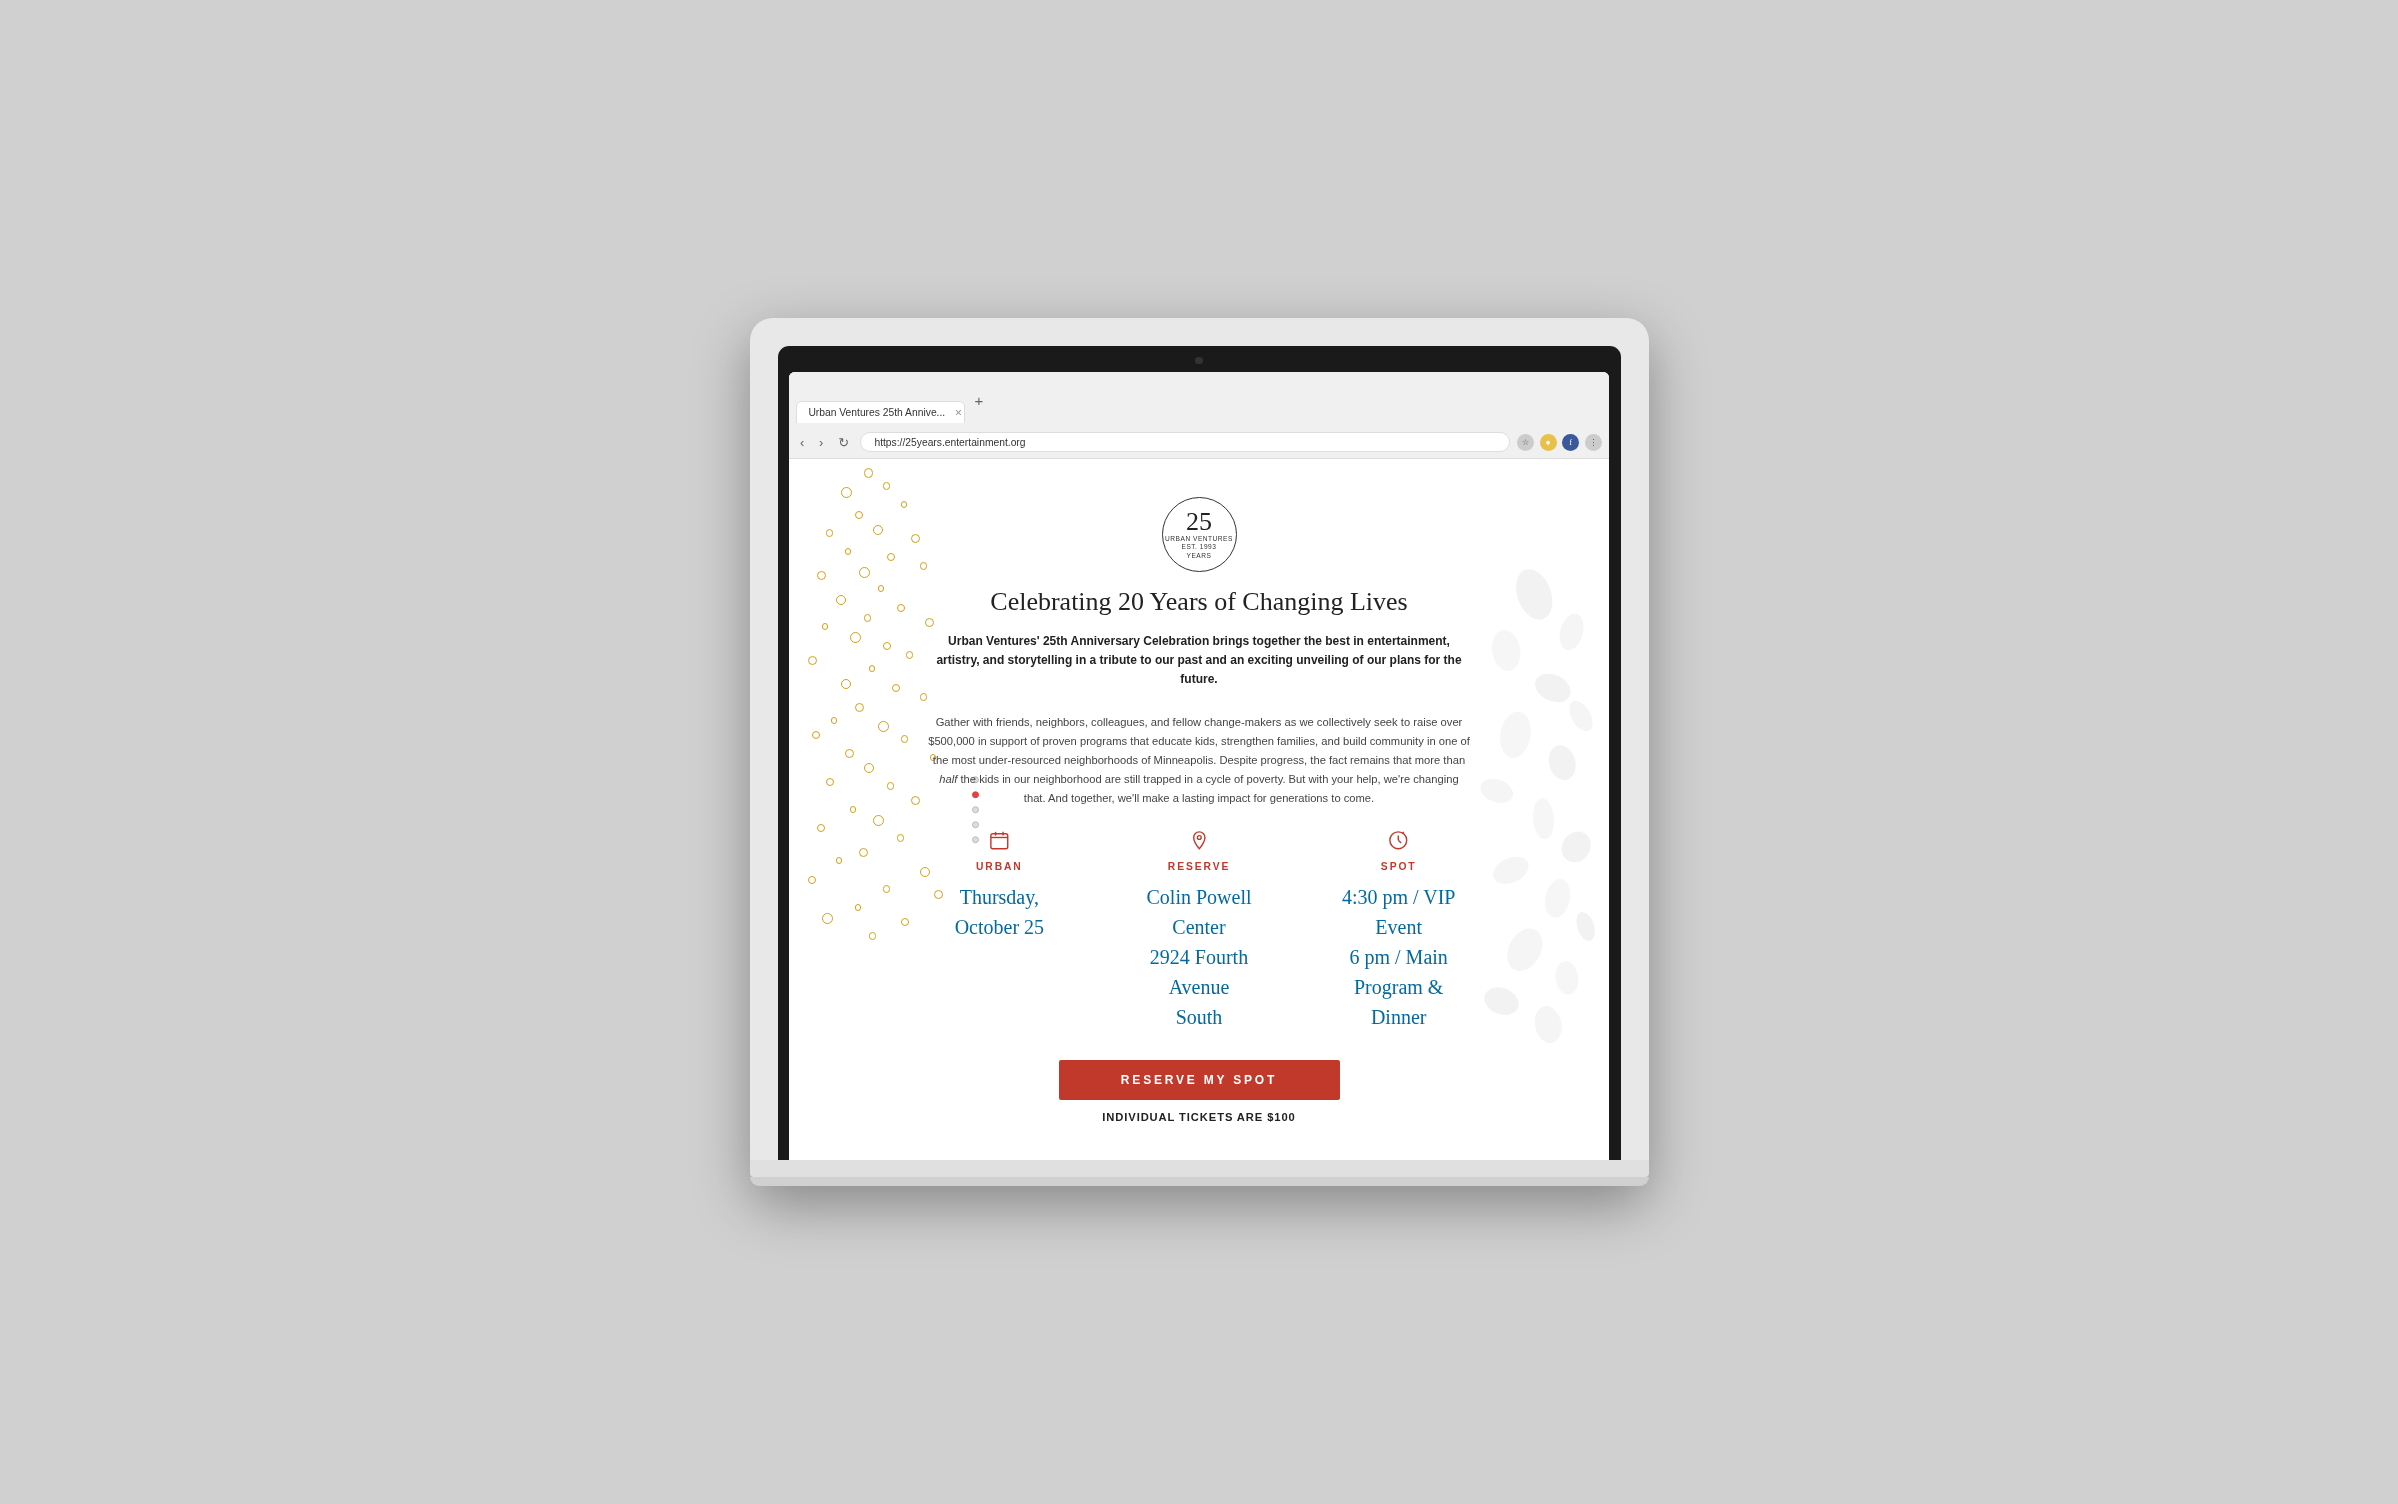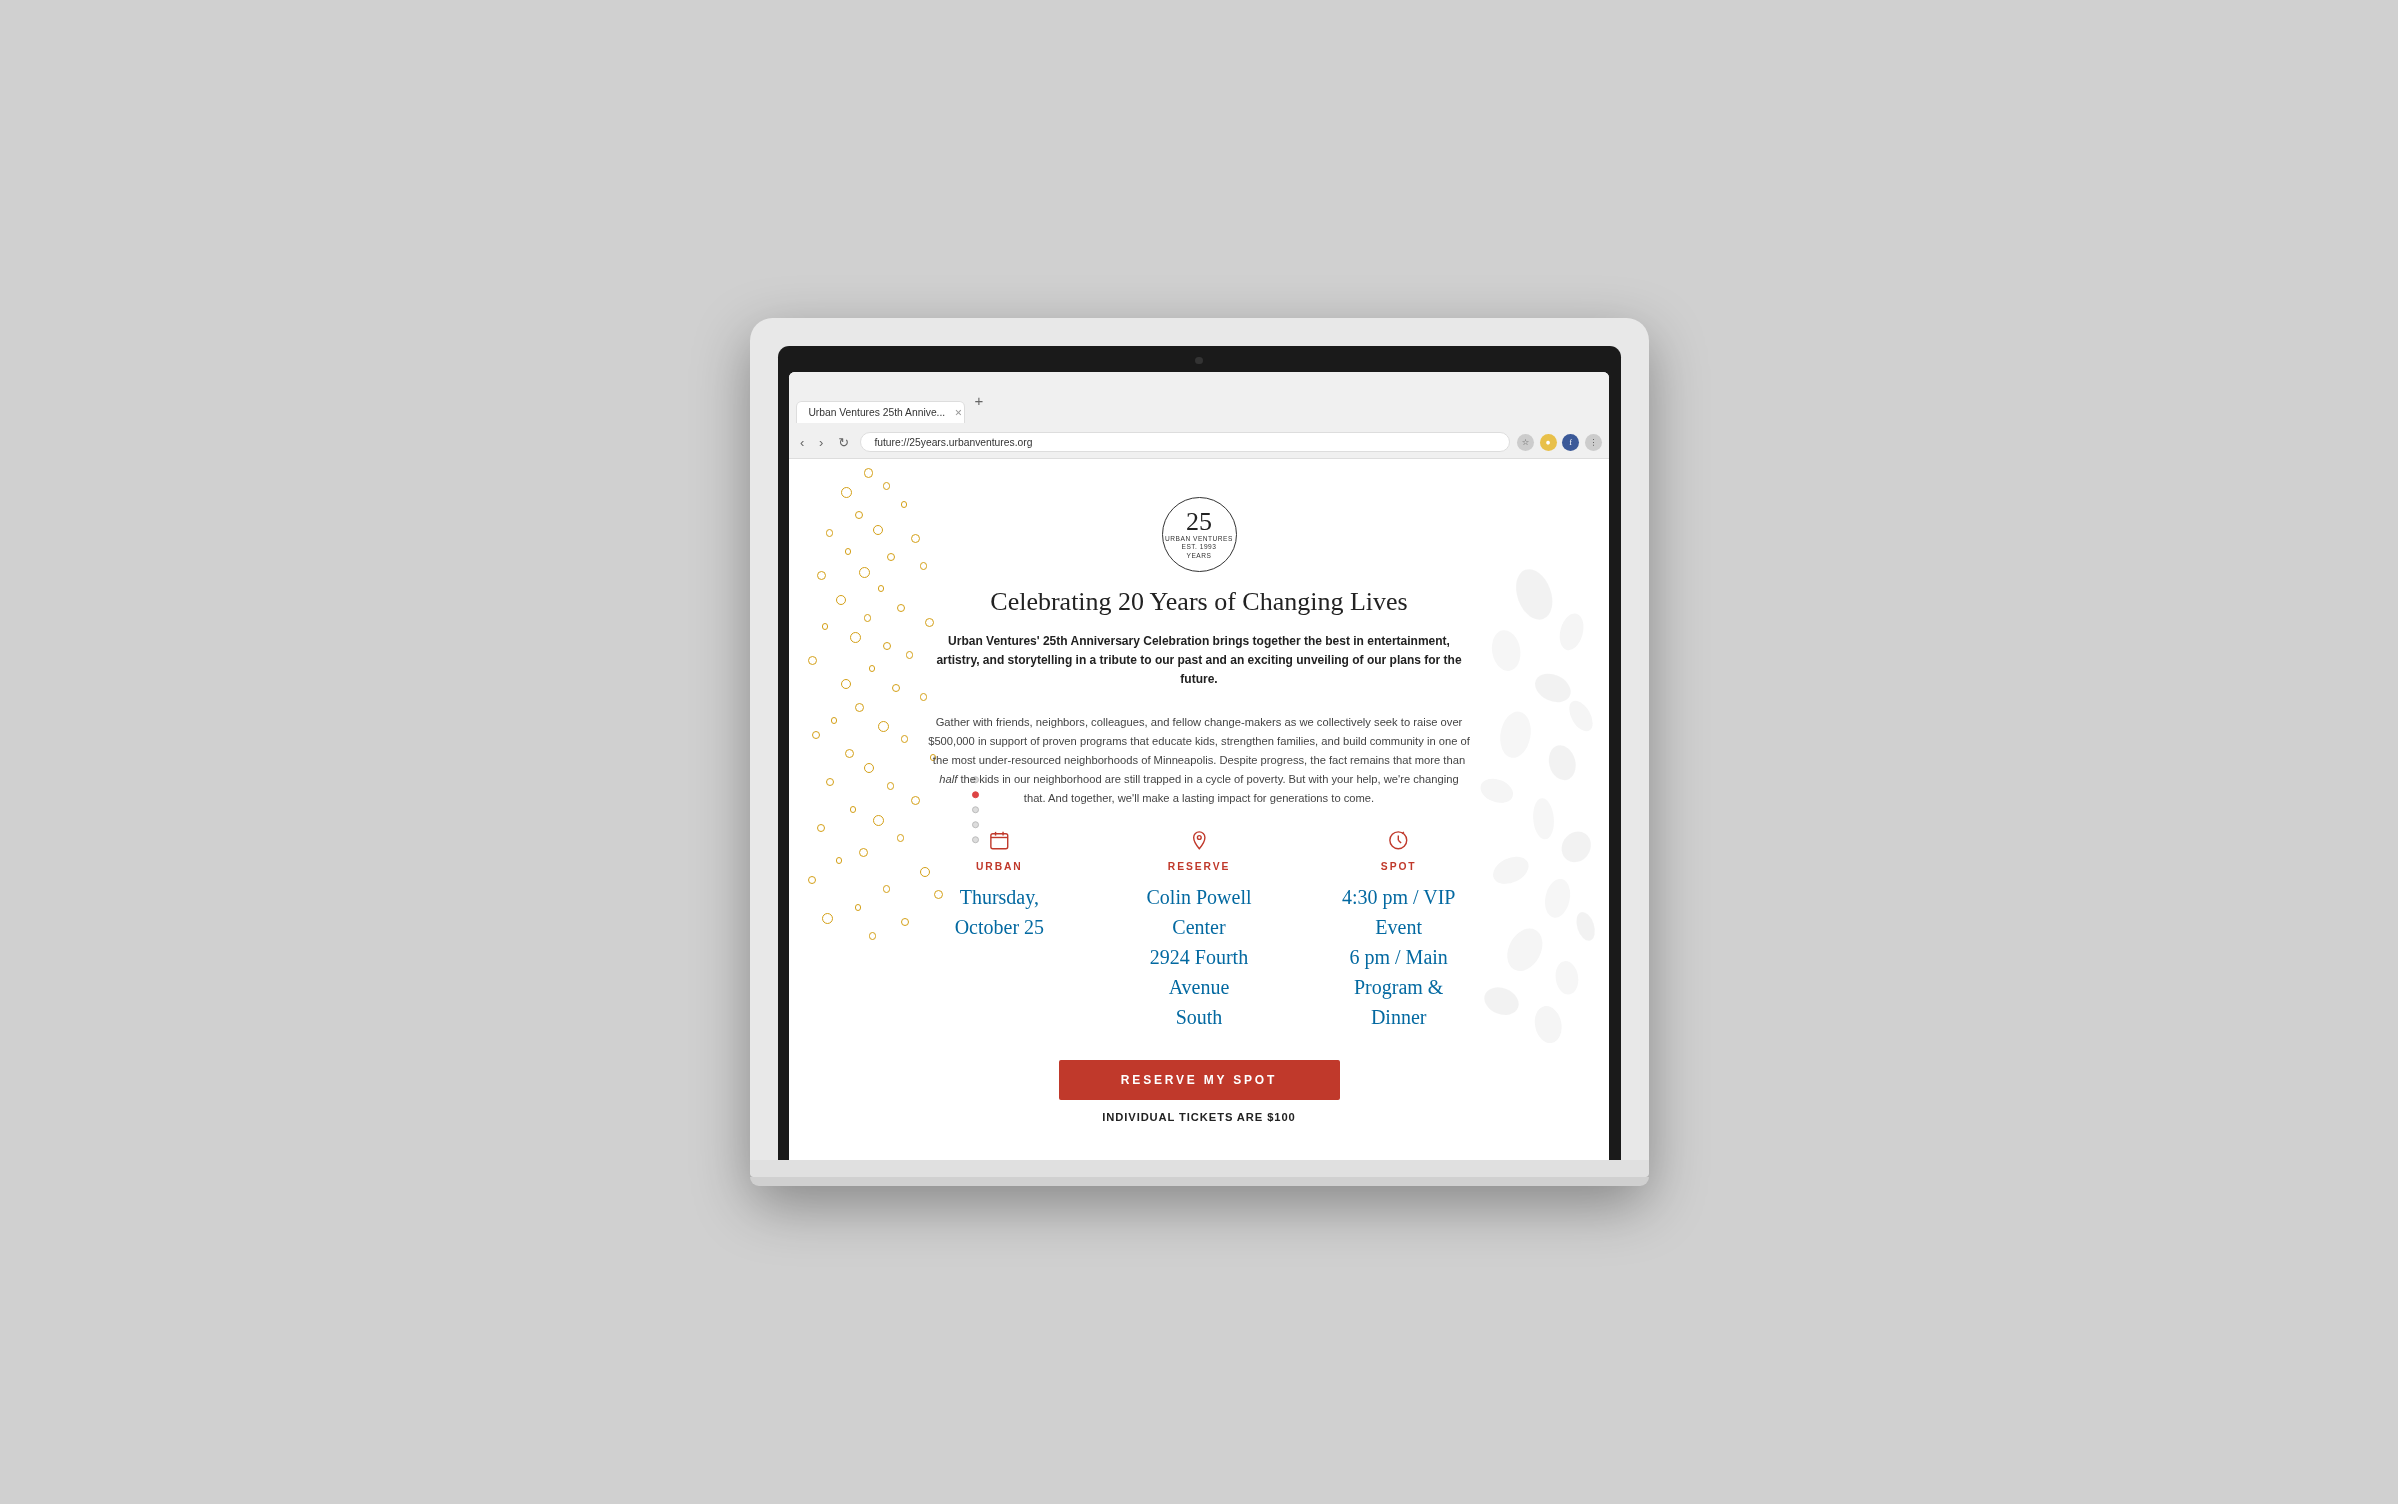--- a/index.html
+++ b/index.html
@@ -379,21 +379,21 @@
             <span>Urban Ventures 25th Annive...</span>
             <span class="tab-close">✕</span>
           </div>
           <button class="new-tab-btn">+</button>
         </div>
         <div class="address-bar-row">
           <button class="nav-btn">‹</button>
           <button class="nav-btn">›</button>
           <button class="nav-btn">↻</button>
           <div class="address-bar">
-            <span style="font-family:Arial,sans-serif;font-size:10.3px;color:#333;">future://25years.urbanventures.org</span>
+            <span style="font-family:Arial,sans-serif;font-size:10.3px;color:#333;">https://25years.entertainment.org</span>
           </div>
           <div class="browser-actions">
             <div class="browser-action-icon">☆</div>
             <div class="browser-action-icon" style="background:#e8c04a;color:#fff;">●</div>
             <div class="browser-action-icon" style="background:#3b5998;color:#fff;">f</div>
             <div class="browser-action-icon">⋮</div>
           </div>
         </div>
       </div>
 

